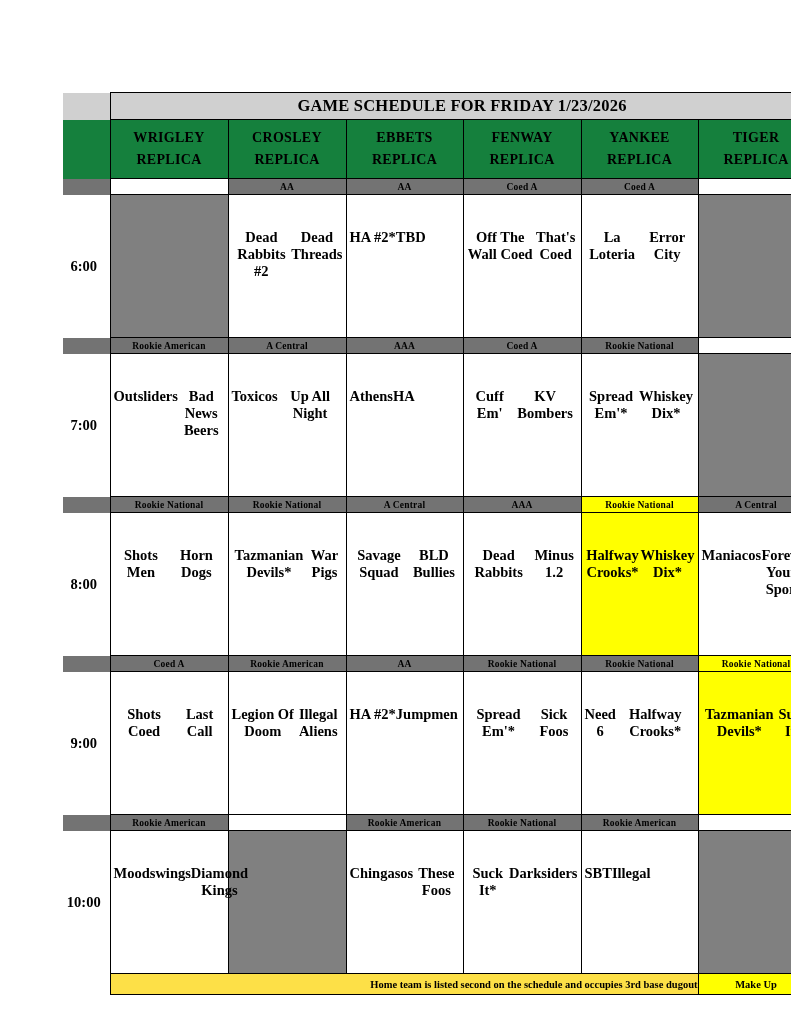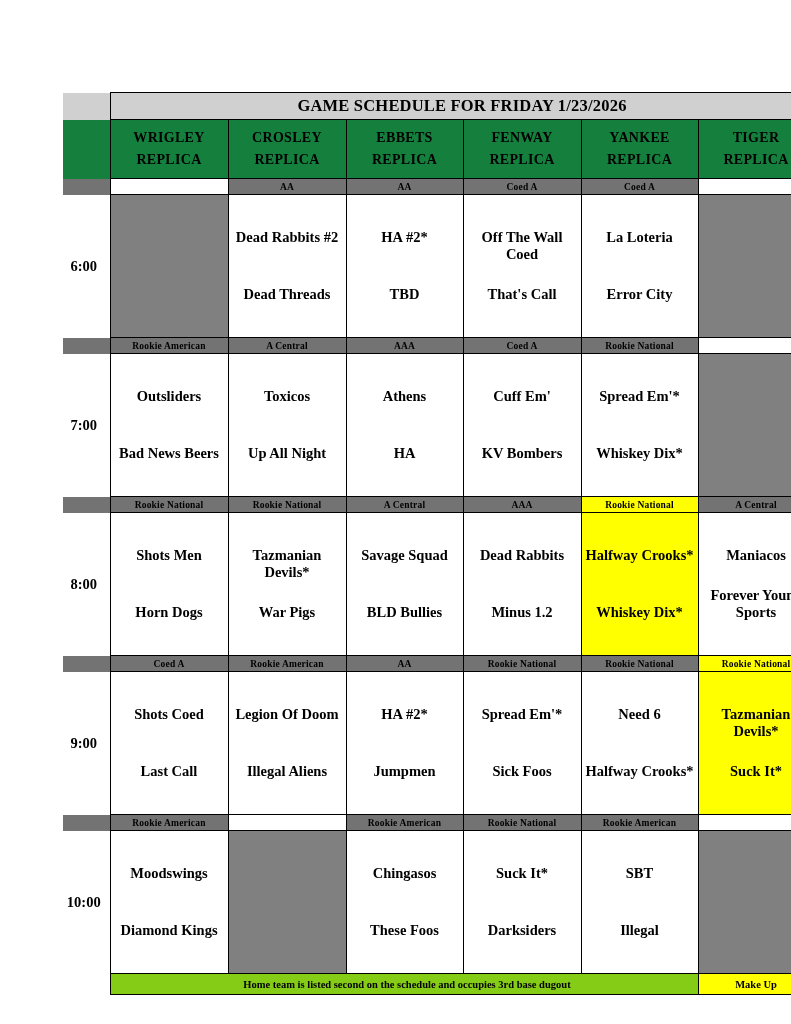--- a/index.html
+++ b/index.html
@@ -88,35 +88,34 @@
     padding-right: 5px !important;
     font-family: "Liberation Serif", serif;
   }
   .spacer-cell {
     width: 47px;
     border: none !important;
     background: transparent;
   }
   .matchup {
     display: flex;
-    flex-direction: column;
-    justify-content: space-between;
+    flex-direction: row;
     height: 108px;
     padding: 17px 3px;
     box-sizing: border-box;
   }
   .team {
     line-height: 1.18;
   }
   .footer-row td.note {
-    background: #84cc16;
+    background: #fde047;
     font-weight: bold;
     font-size: 10.5px;
     height: 20px;
-    text-align: center;
+    text-align: right;
     padding-left: 6px;
   }
   .footer-row td.makeup {
     background: #ffff00;
     font-weight: bold;
     font-size: 10.5px;
     height: 20px;
     text-align: center;
   }
   col.c1 { width: 118px; }
@@ -193,21 +192,21 @@
             </td>
             <td class="">
               <div class="matchup">
                 <div class="team">HA #2*</div>
                 <div class="team">TBD</div>
               </div>
             </td>
             <td class="">
               <div class="matchup">
                 <div class="team">Off The Wall Coed</div>
-                <div class="team">That's Call</div>
+                <div class="team">That's Coed</div>
               </div>
             </td>
             <td class="">
               <div class="matchup">
                 <div class="team">La Loteria</div>
                 <div class="team">Error City</div>
               </div>
             </td>
             <td class="gray"></td>
           </tr>

